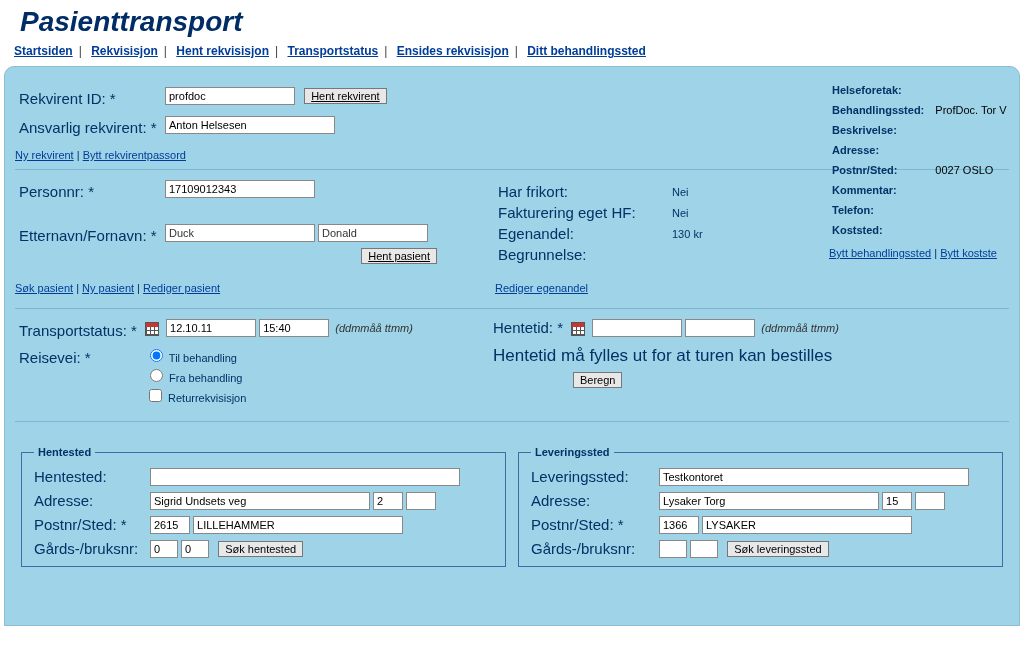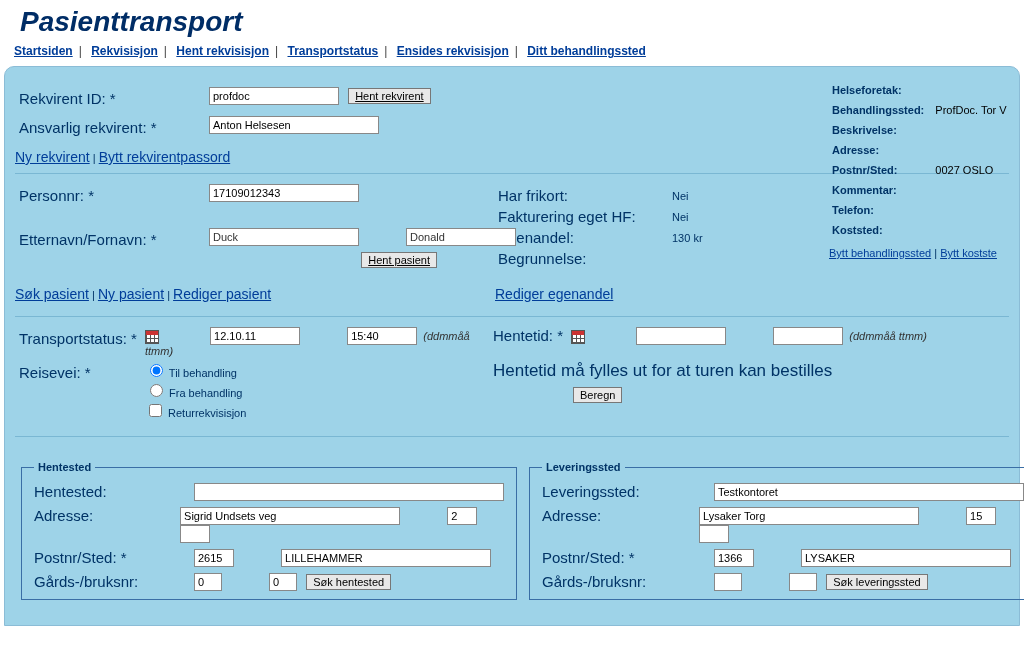--- a/index.html
+++ b/index.html
@@ -49,38 +49,37 @@
     width: 150px;
     padding: 3px 4px;
   }
   input[type=text], .readonly-input {
     font-family: Verdana, Arial, sans-serif;
     font-size: 11px;
     padding: 1px 3px;
     border: 1px solid #888;
     background: #fff;
     height: 18px;
-    margin-left: 44px;
   }
   .readonly-input {
     background: #ddd;
     color: #333;
   }
   button {
     font-family: Verdana, Arial, sans-serif;
     font-size: 11px;
     background: #e8e8e8;
     border: 1px solid #777;
     padding: 1px 6px;
     cursor: pointer;
   }
   .linkbar a {
     color: #003d99;
     text-decoration: underline;
-    font-size: 14px;
+    font-size: 11px;
   }
   .linkbar { margin: 10px 0 8px 0; }
   .info-block {
     position: absolute;
     right: 0;
     top: 12px;
     width: 190px;
     font-size: 11px;
     line-height: 16px;
     font-weight: bold;

